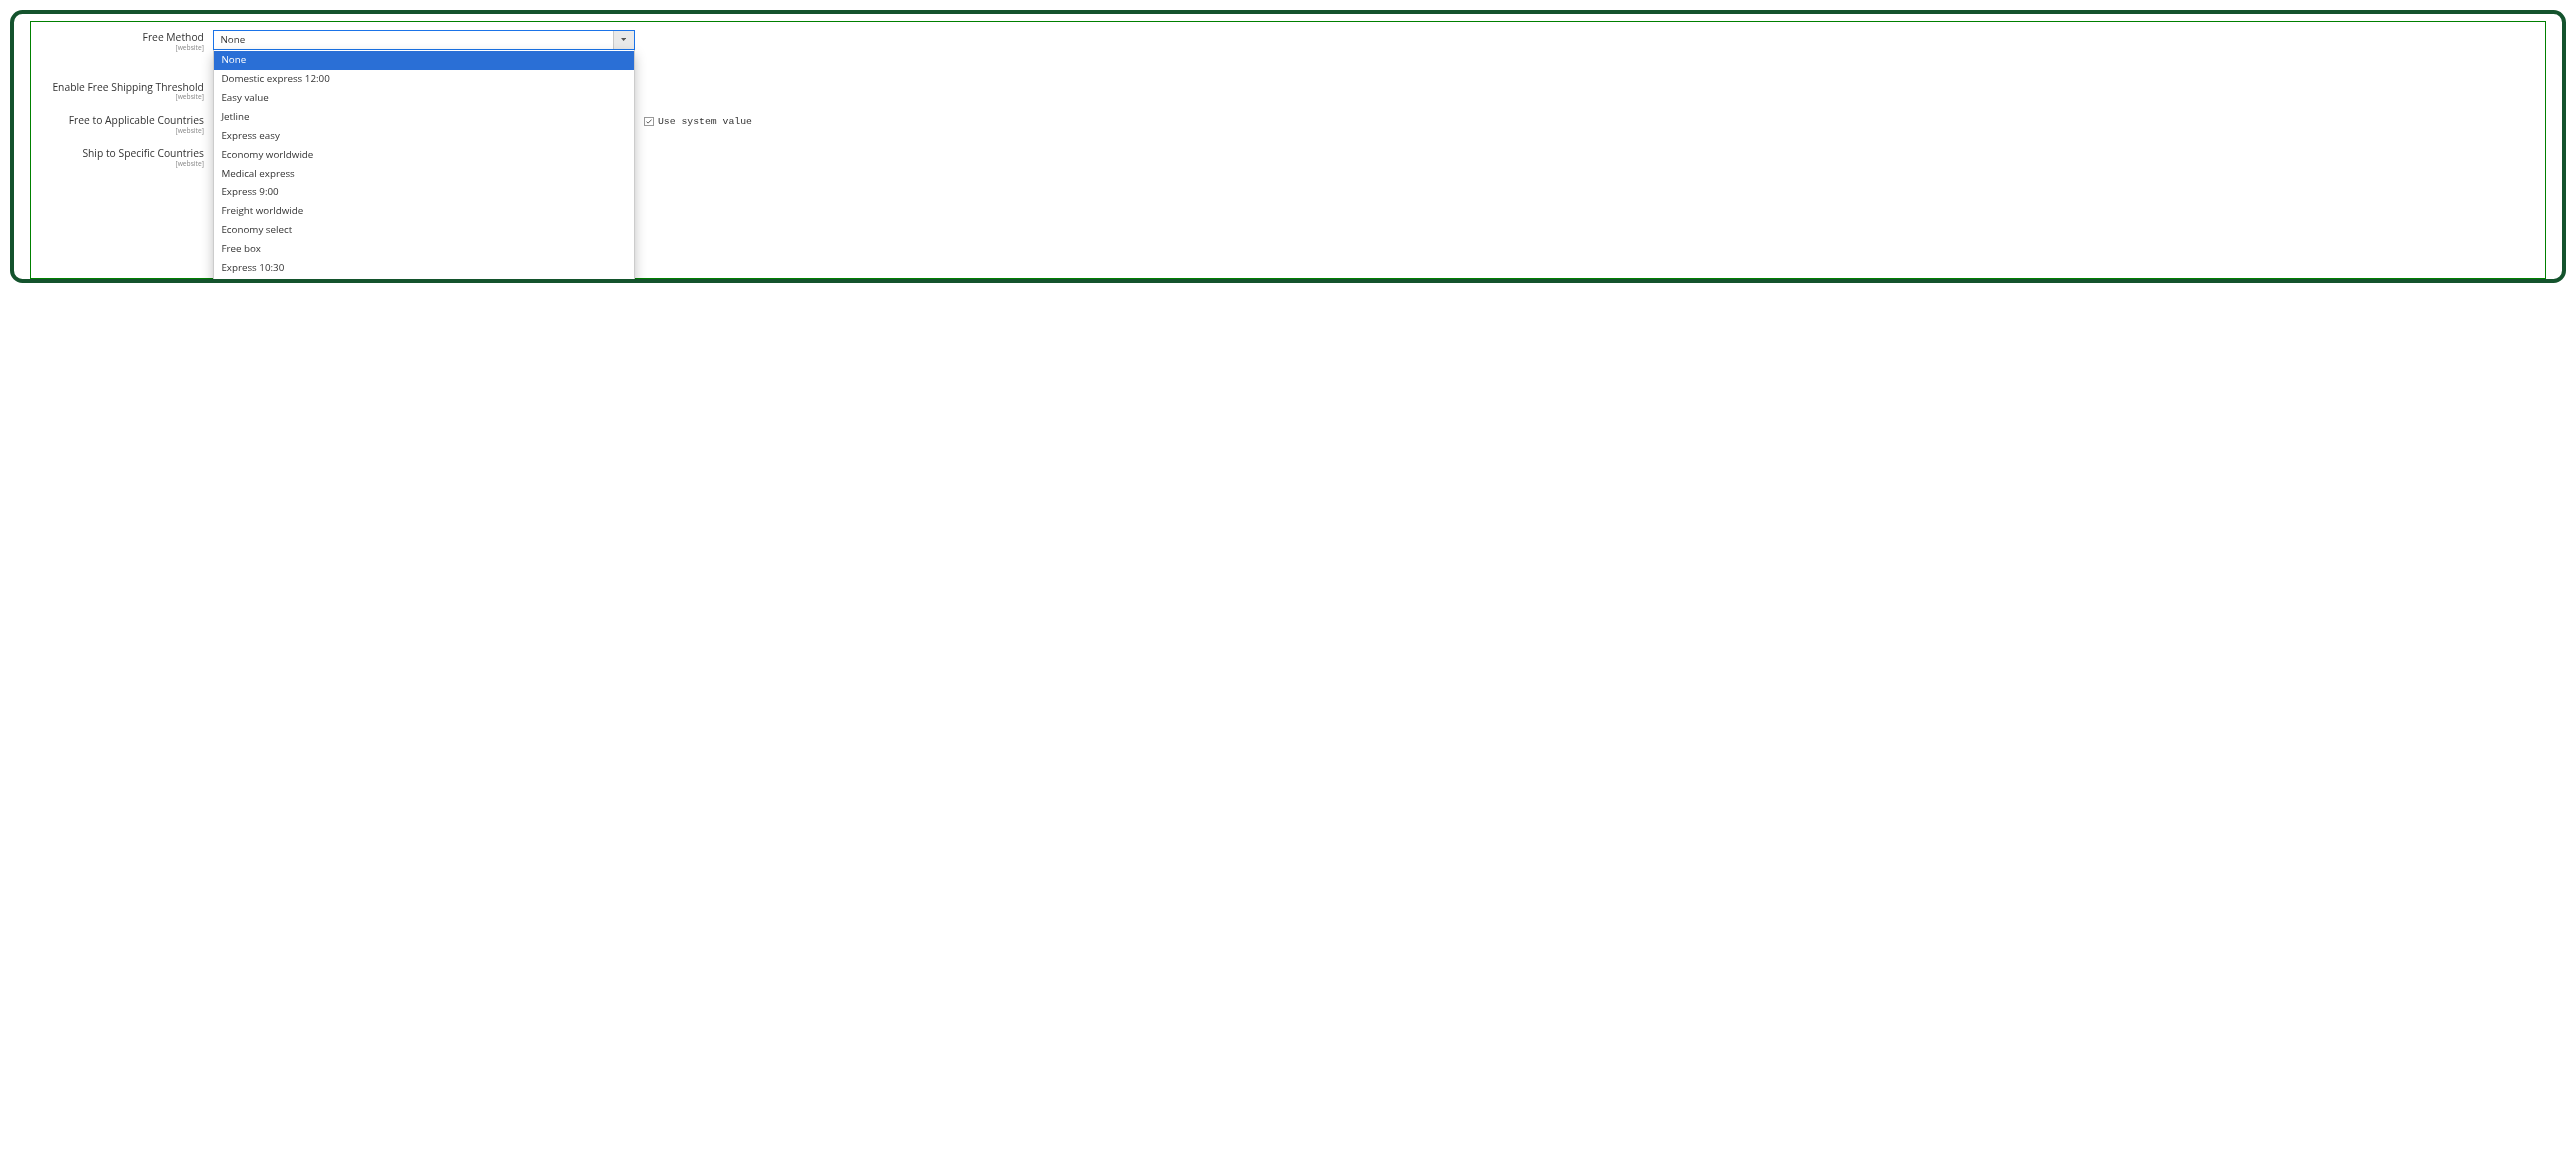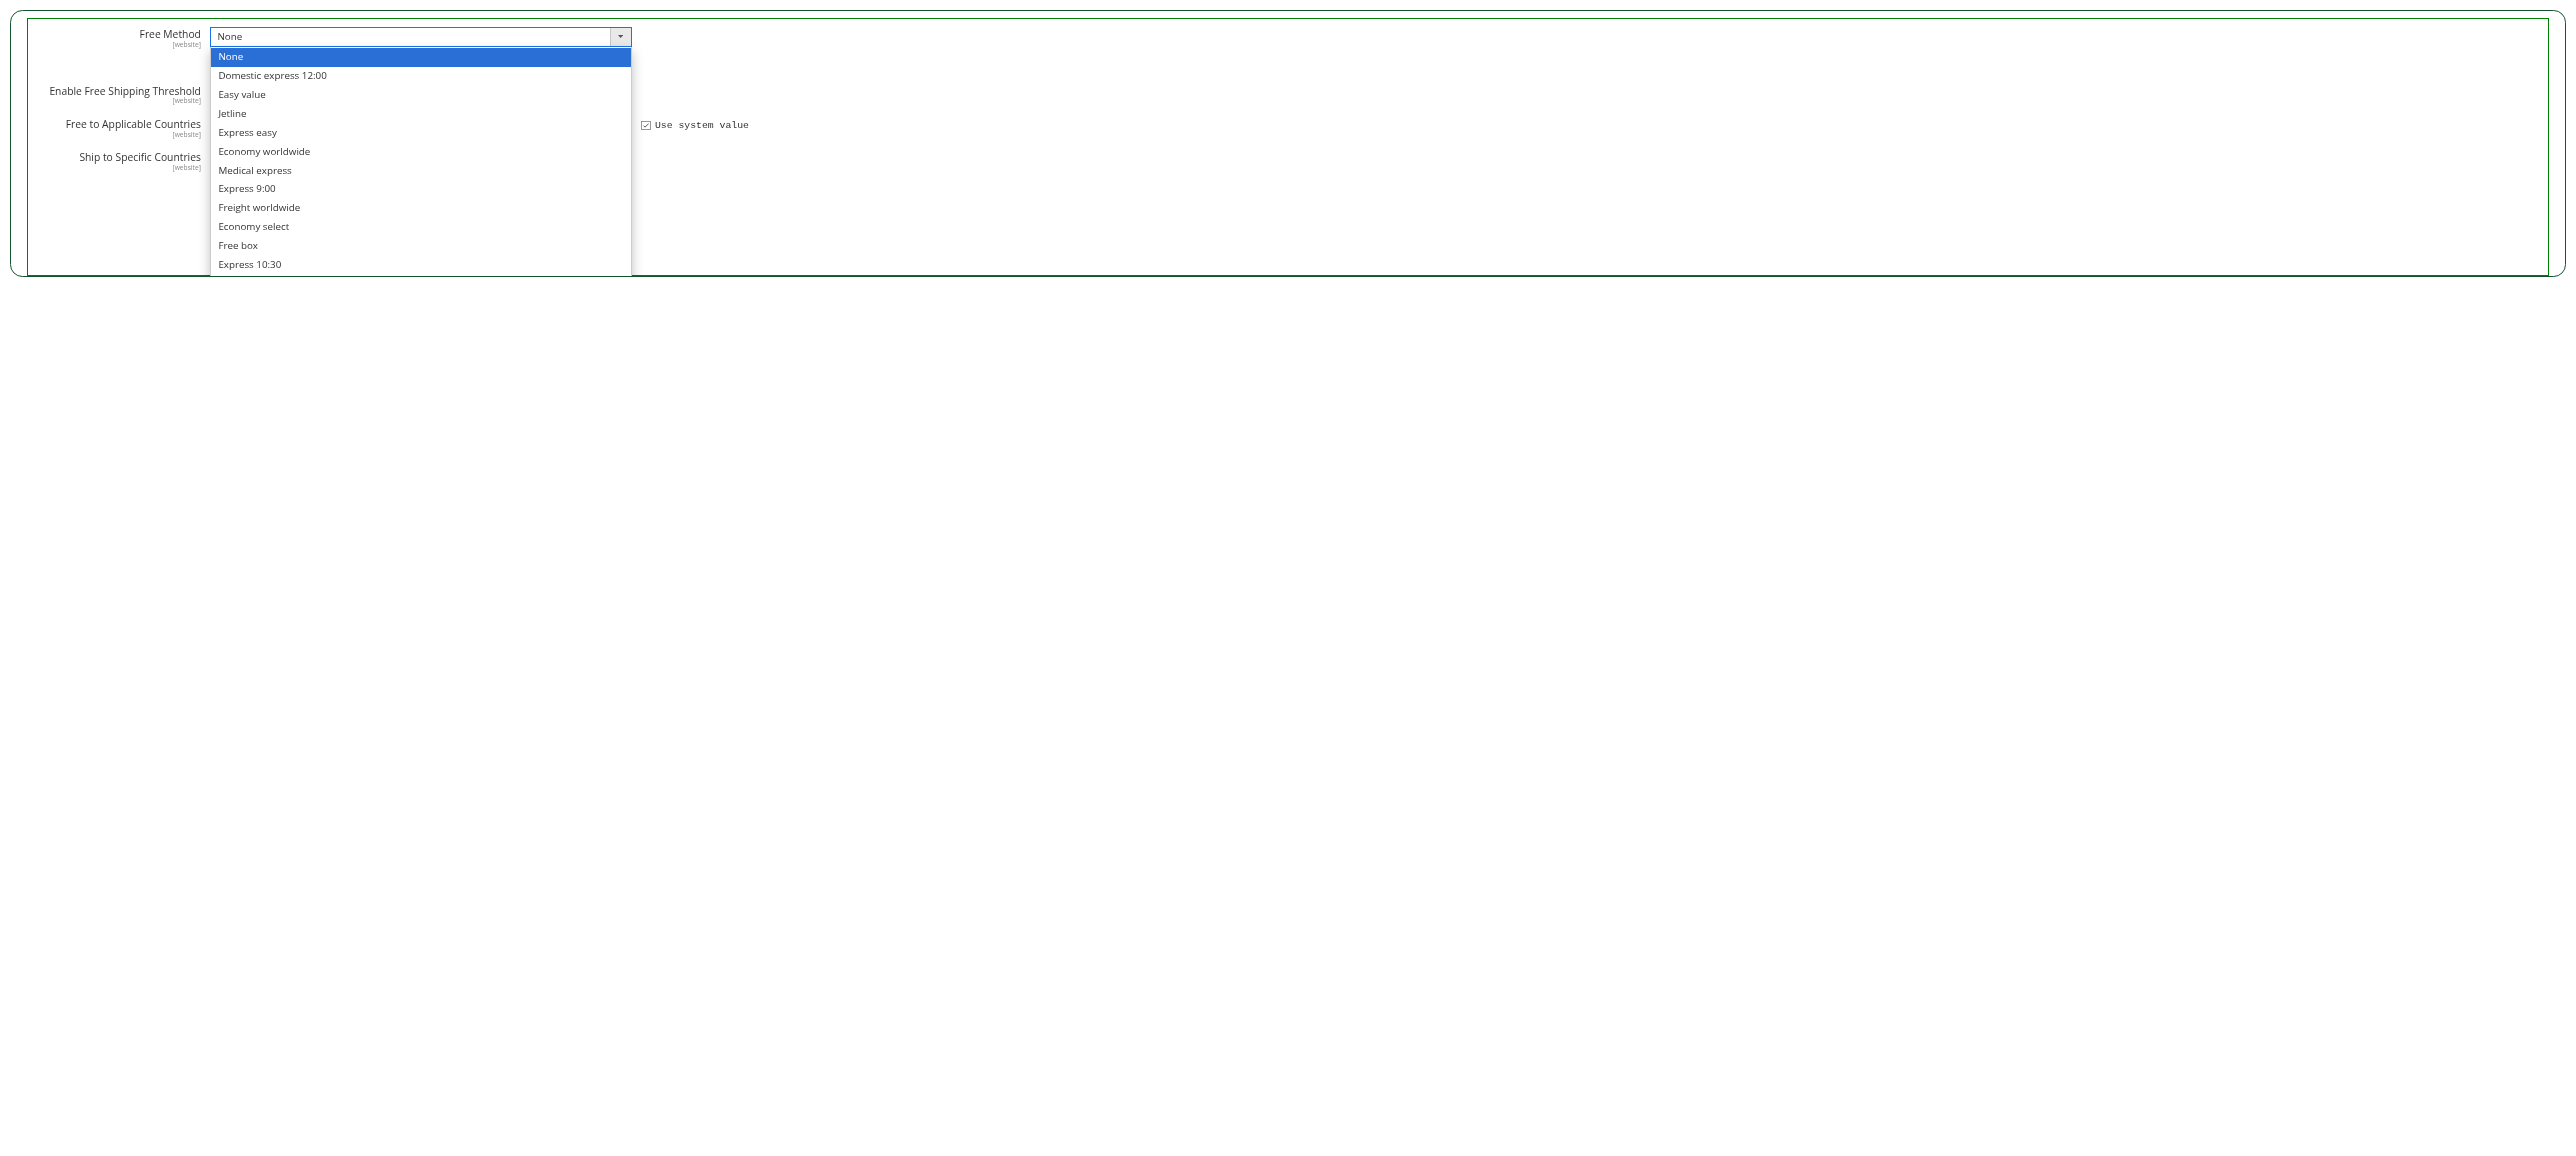--- a/index.html
+++ b/index.html
@@ -2,21 +2,21 @@
 <html style="font-size:8.2px"><head>
 <meta charset="utf-8">
 <style>
   * { box-sizing: border-box; margin: 0; padding: 0; }
   body {
     font-family: "Open Sans", "Helvetica Neue", Arial, sans-serif;
     background: #fff;
     padding: 10.3px;
   }
   .outer-frame {
-    border: 1px solid #14532d;
+    border: 4px solid #14532d;
     border-radius: 12.4px;
     padding: 7.2px 15.5px 0 15.5px;
     overflow: hidden;
   }
   .panel {
     border: 0.5px solid #008000;
     position: relative;
     padding: 7.2px 12.4px 7.2px 12.4px;
     min-height: 258px;
   }
@@ -166,21 +166,21 @@
             <div class="dropdown-item">Express 9:00</div>
             <div class="dropdown-item">Freight worldwide</div>
             <div class="dropdown-item">Economy select</div>
             <div class="dropdown-item">Free box</div>
             <div class="dropdown-item">Express 10:30</div>
             <div class="dropdown-item">Europack</div>
           </div>
       </div>
     </div>
 
-    <div class="form-row" style="margin-top:35px;">
+    <div class="form-row" style="margin-top:28px;">
       <div class="label-col">
         <span class="label-main">Enable Free Shipping Threshold</span>
         <span class="label-scope">[website]</span>
       </div>
       <div class="field-col"></div>
     </div>
 
     <div class="form-row">
       <div class="label-col">
         <span class="label-main">Free to Applicable Countries</span>

